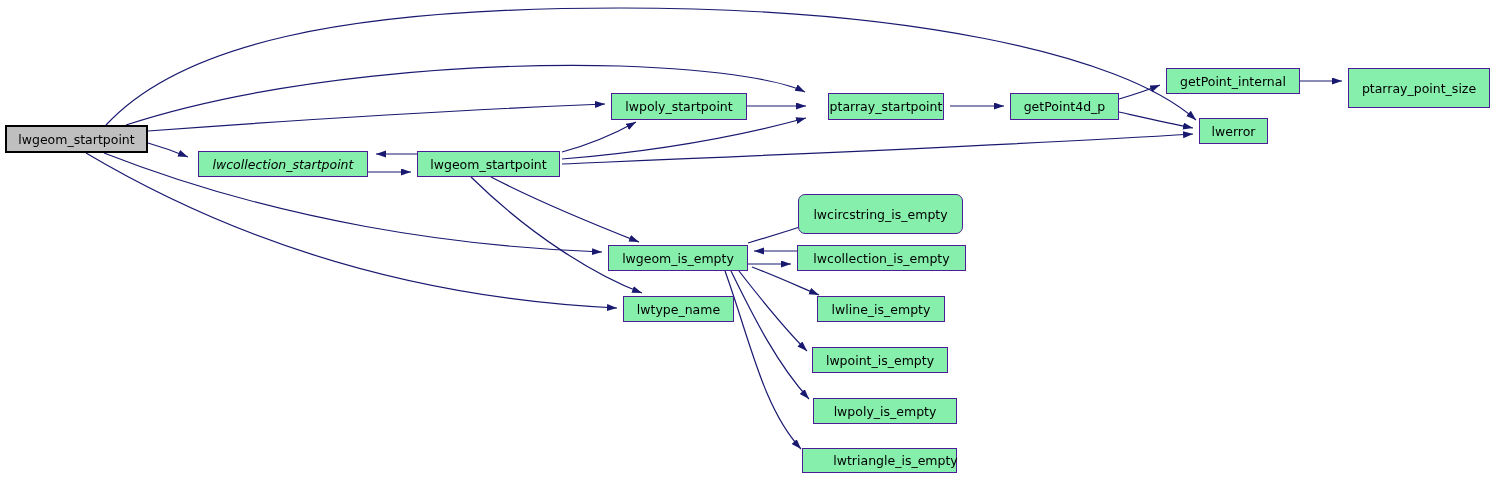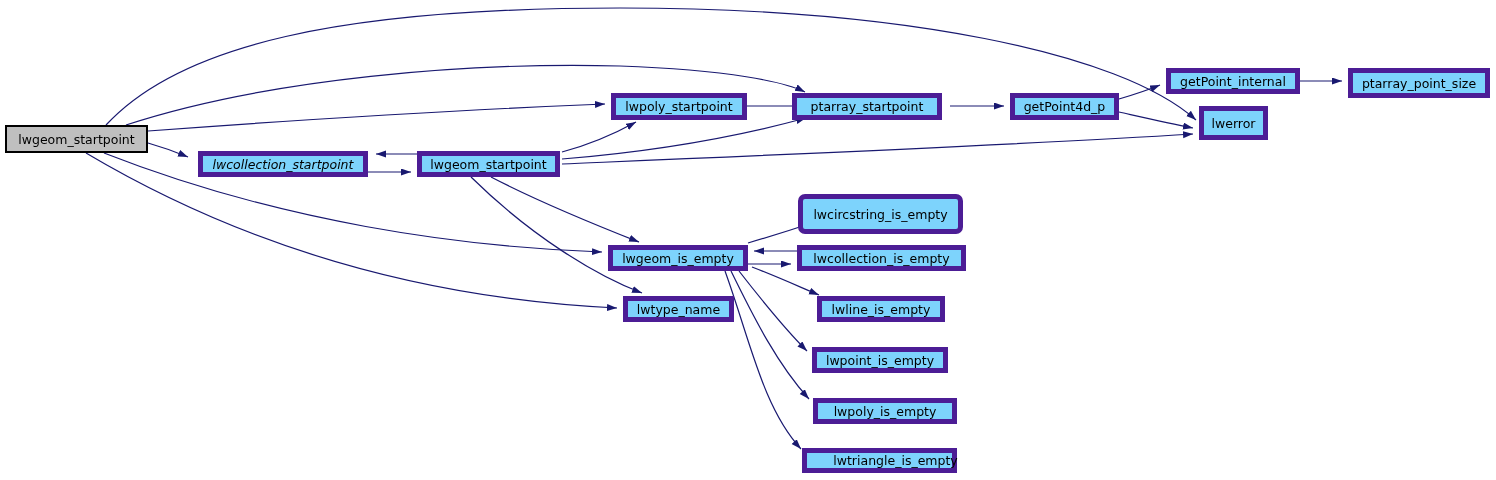--- a/index.html
+++ b/index.html
@@ -7,22 +7,22 @@
     position:relative;
     width:1496px;height:480px;
     background:#ffffff;
     font-family:"DejaVu Sans","Liberation Sans",sans-serif;
     overflow:hidden;
   }
   #edges{position:absolute;left:0;top:0;width:1496px;height:480px;}
   .node{
     position:absolute;
     box-sizing:border-box;
-    background:#7dd3fc;
-    border:5px solid #4c1d95;
+    background:#86efac;
+    border:1px solid #4c1d95;
     display:flex;align-items:center;justify-content:center;
     font-size:12.5px;color:#000000;
     white-space:nowrap;
     cursor:pointer;
   }
   .node.main{
     background:#bfbfbf;
     border:2px solid #000000;
   }
   .edge{fill:none;stroke:#191970;stroke-width:1.2px;}
@@ -74,37 +74,37 @@
   </div>
 
   <div class="node" style="left:417px;top:151px;width:143px;height:26px;">
     <span>lwgeom_startpoint</span>
   </div>
 
   <div class="node" style="left:611px;top:93px;width:136px;height:27px;justify-content:center;">
     <span>lwpoly_startpoint</span>
   </div>
 
-  <div class="node" style="left:792px;top:93px;width:150px;height:27px;">
+  <div class="node" style="left:828px;top:93px;width:116px;height:27px;">
     <span>ptarray_startpoint</span>
   </div>
 
   <div class="node" style="left:1010px;top:93px;width:109px;height:27px;">
     <span>getPoint4d_p</span>
   </div>
 
   <div class="node" style="left:1166px;top:68px;width:134px;height:26px;">
     <span>getPoint_internal</span>
   </div>
 
-  <div class="node" style="left:1348px;top:68px;width:142px;height:30px;">
+  <div class="node" style="left:1348px;top:68px;width:142px;height:40px;">
     <span>ptarray_point_size</span>
   </div>
 
-  <div class="node" style="left:1199px;top:106px;width:69px;height:34px;justify-content:center;">
+  <div class="node" style="left:1199px;top:118px;width:69px;height:26px;justify-content:center;">
     <span>lwerror</span>
   </div>
 
   <div class="node" style="left:608px;top:245px;width:140px;height:26px;">
     <span>lwgeom_is_empty</span>
   </div>
 
   <div class="node" style="left:797px;top:245px;width:169px;height:26px;">
     <span>lwcollection_is_empty</span>
   </div>

